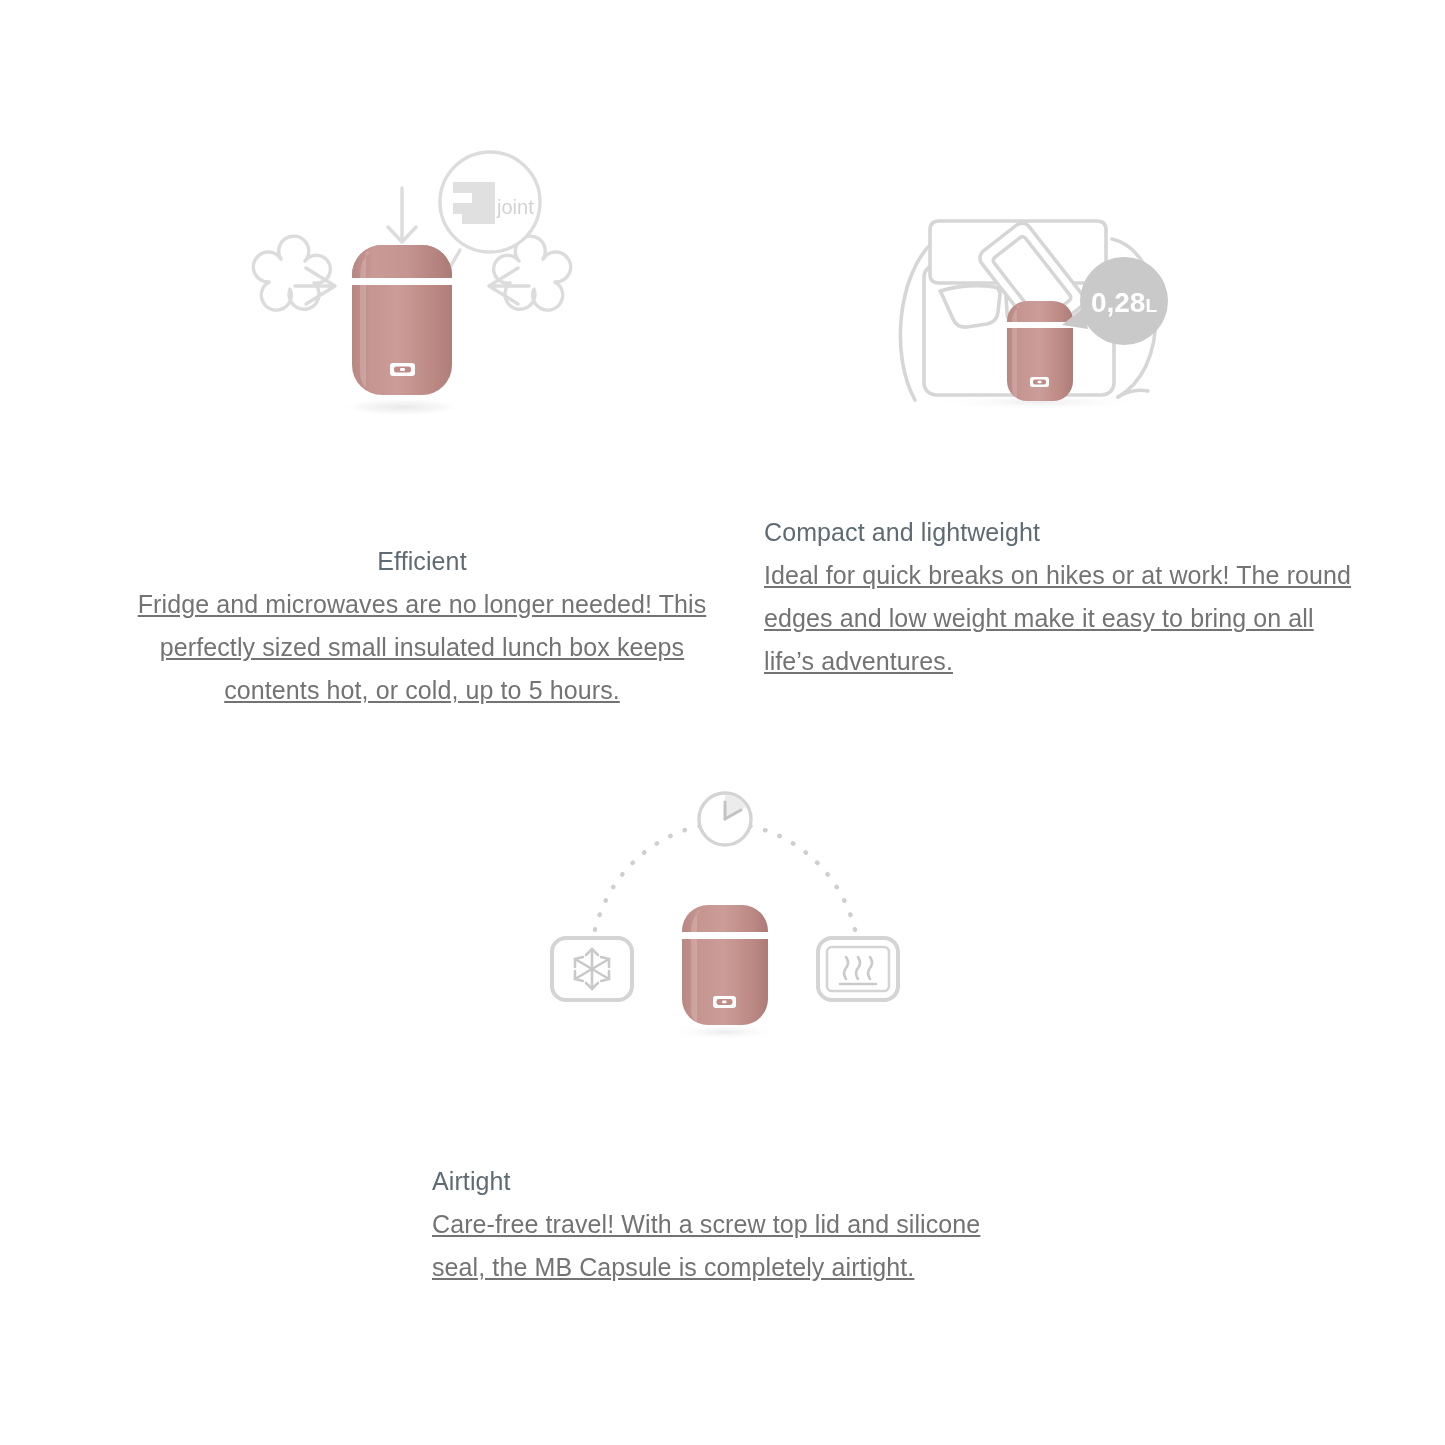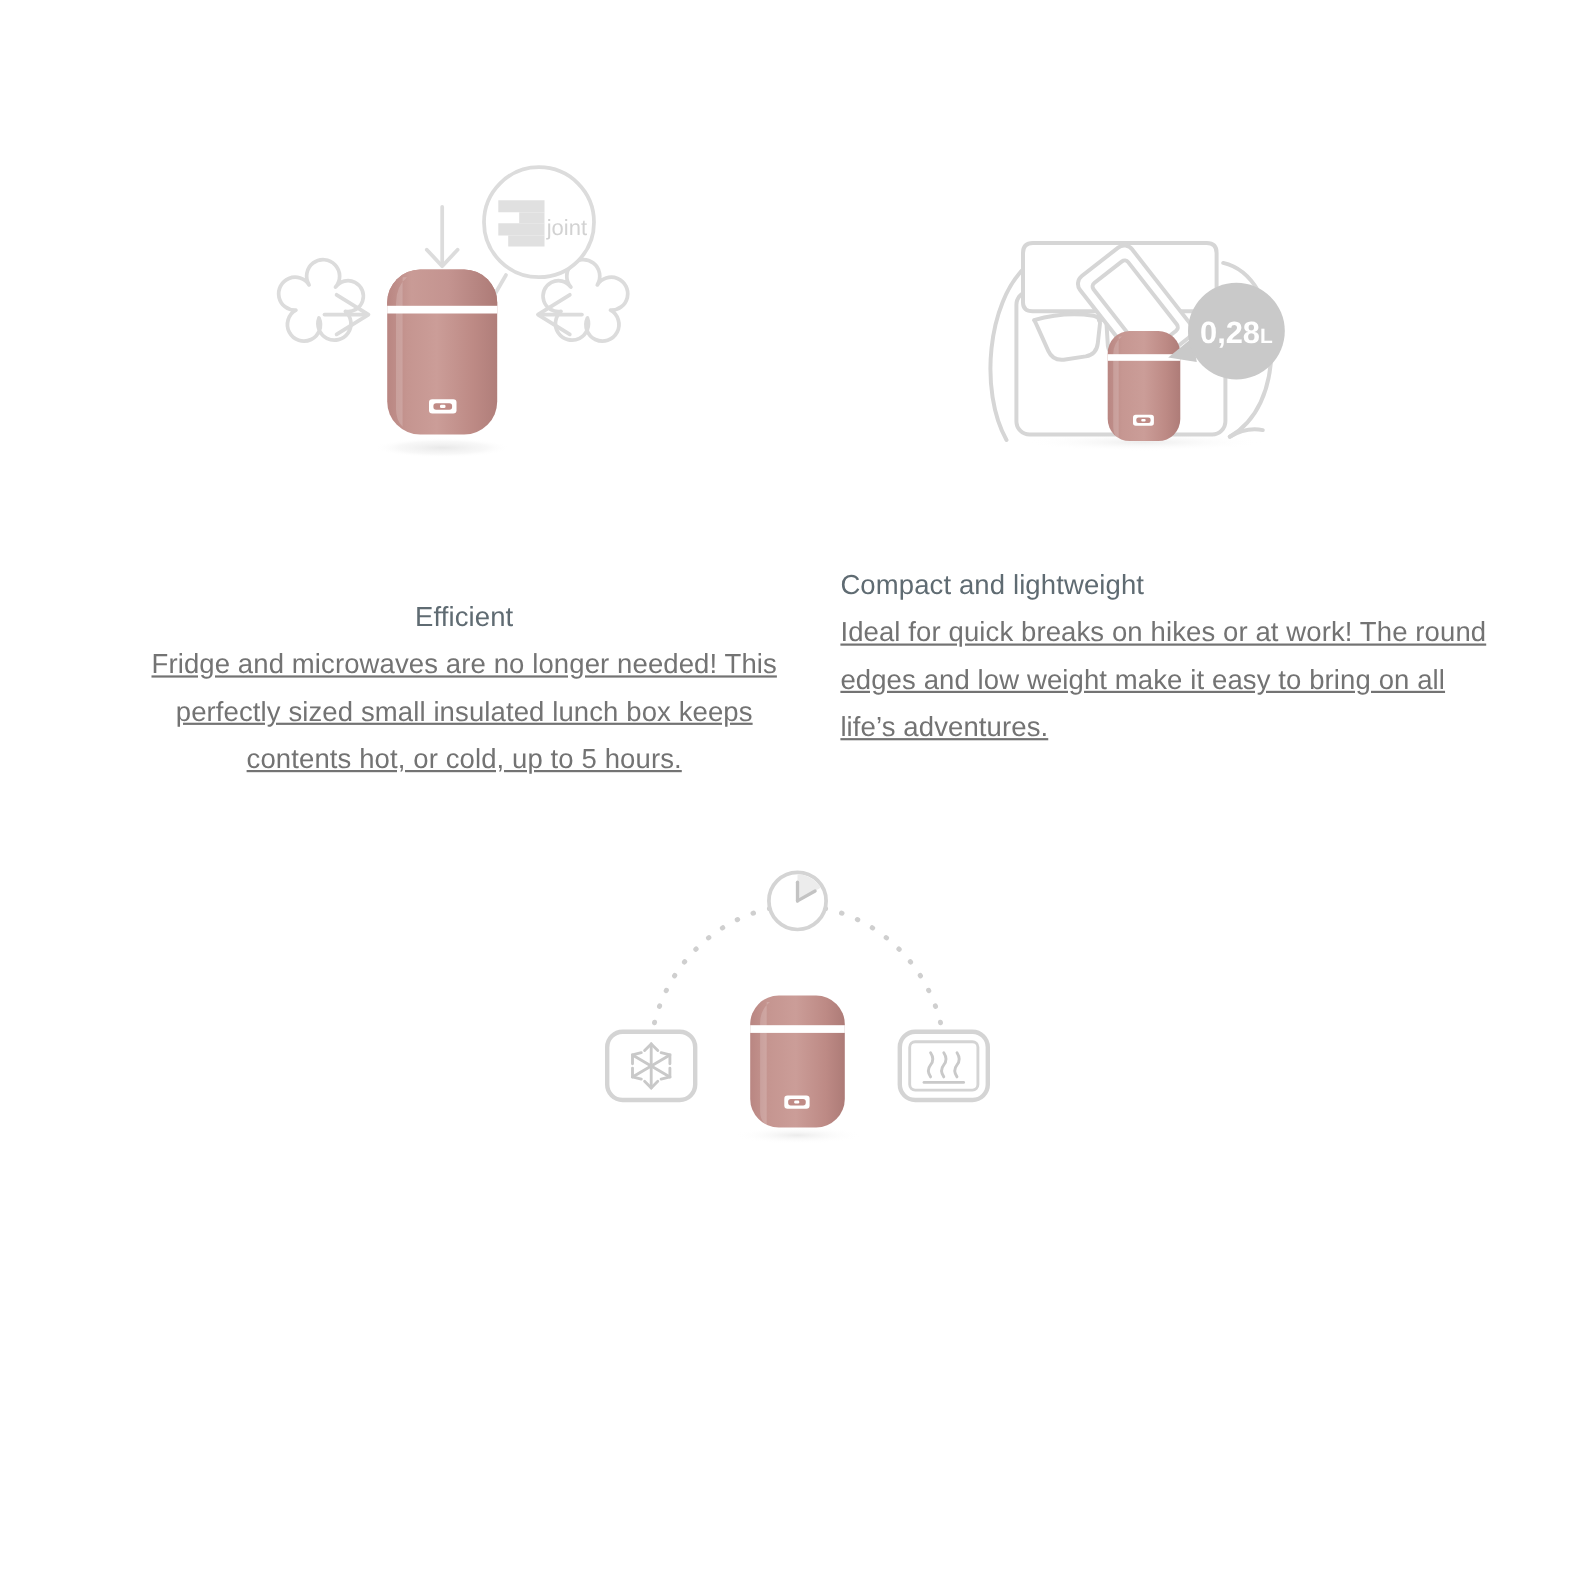--- a/index.html
+++ b/index.html
@@ -267,14 +267,18 @@
         <path d="M170,131 q-9,7 -9,19 l0,80 q0,9 6,13 l0,-112 z" fill="#ffffff" opacity="0.17"></path>
         <g transform="translate(183,216)">
           <rect x="0" y="0" width="23" height="12" rx="3" fill="#ffffff"></rect>
           <rect x="3.5" y="3" width="16" height="6" rx="2.4" fill="#c08b86"></rect>
           <rect x="9" y="4.4" width="4.6" height="2.8" rx="1.1" fill="#ffffff"></rect>
         </g>
       </g>
     </svg>
   </div>
 
+  <div class="feature-text" id="text-airtight">
+    <div class="feature-title">Airtight</div>
+    <div class="feature-body">Care-free travel! With a screw top lid and silicone seal, the MB Capsule is completely airtight.</div>
+  </div>
 
 </div>
 
 </body></html>

